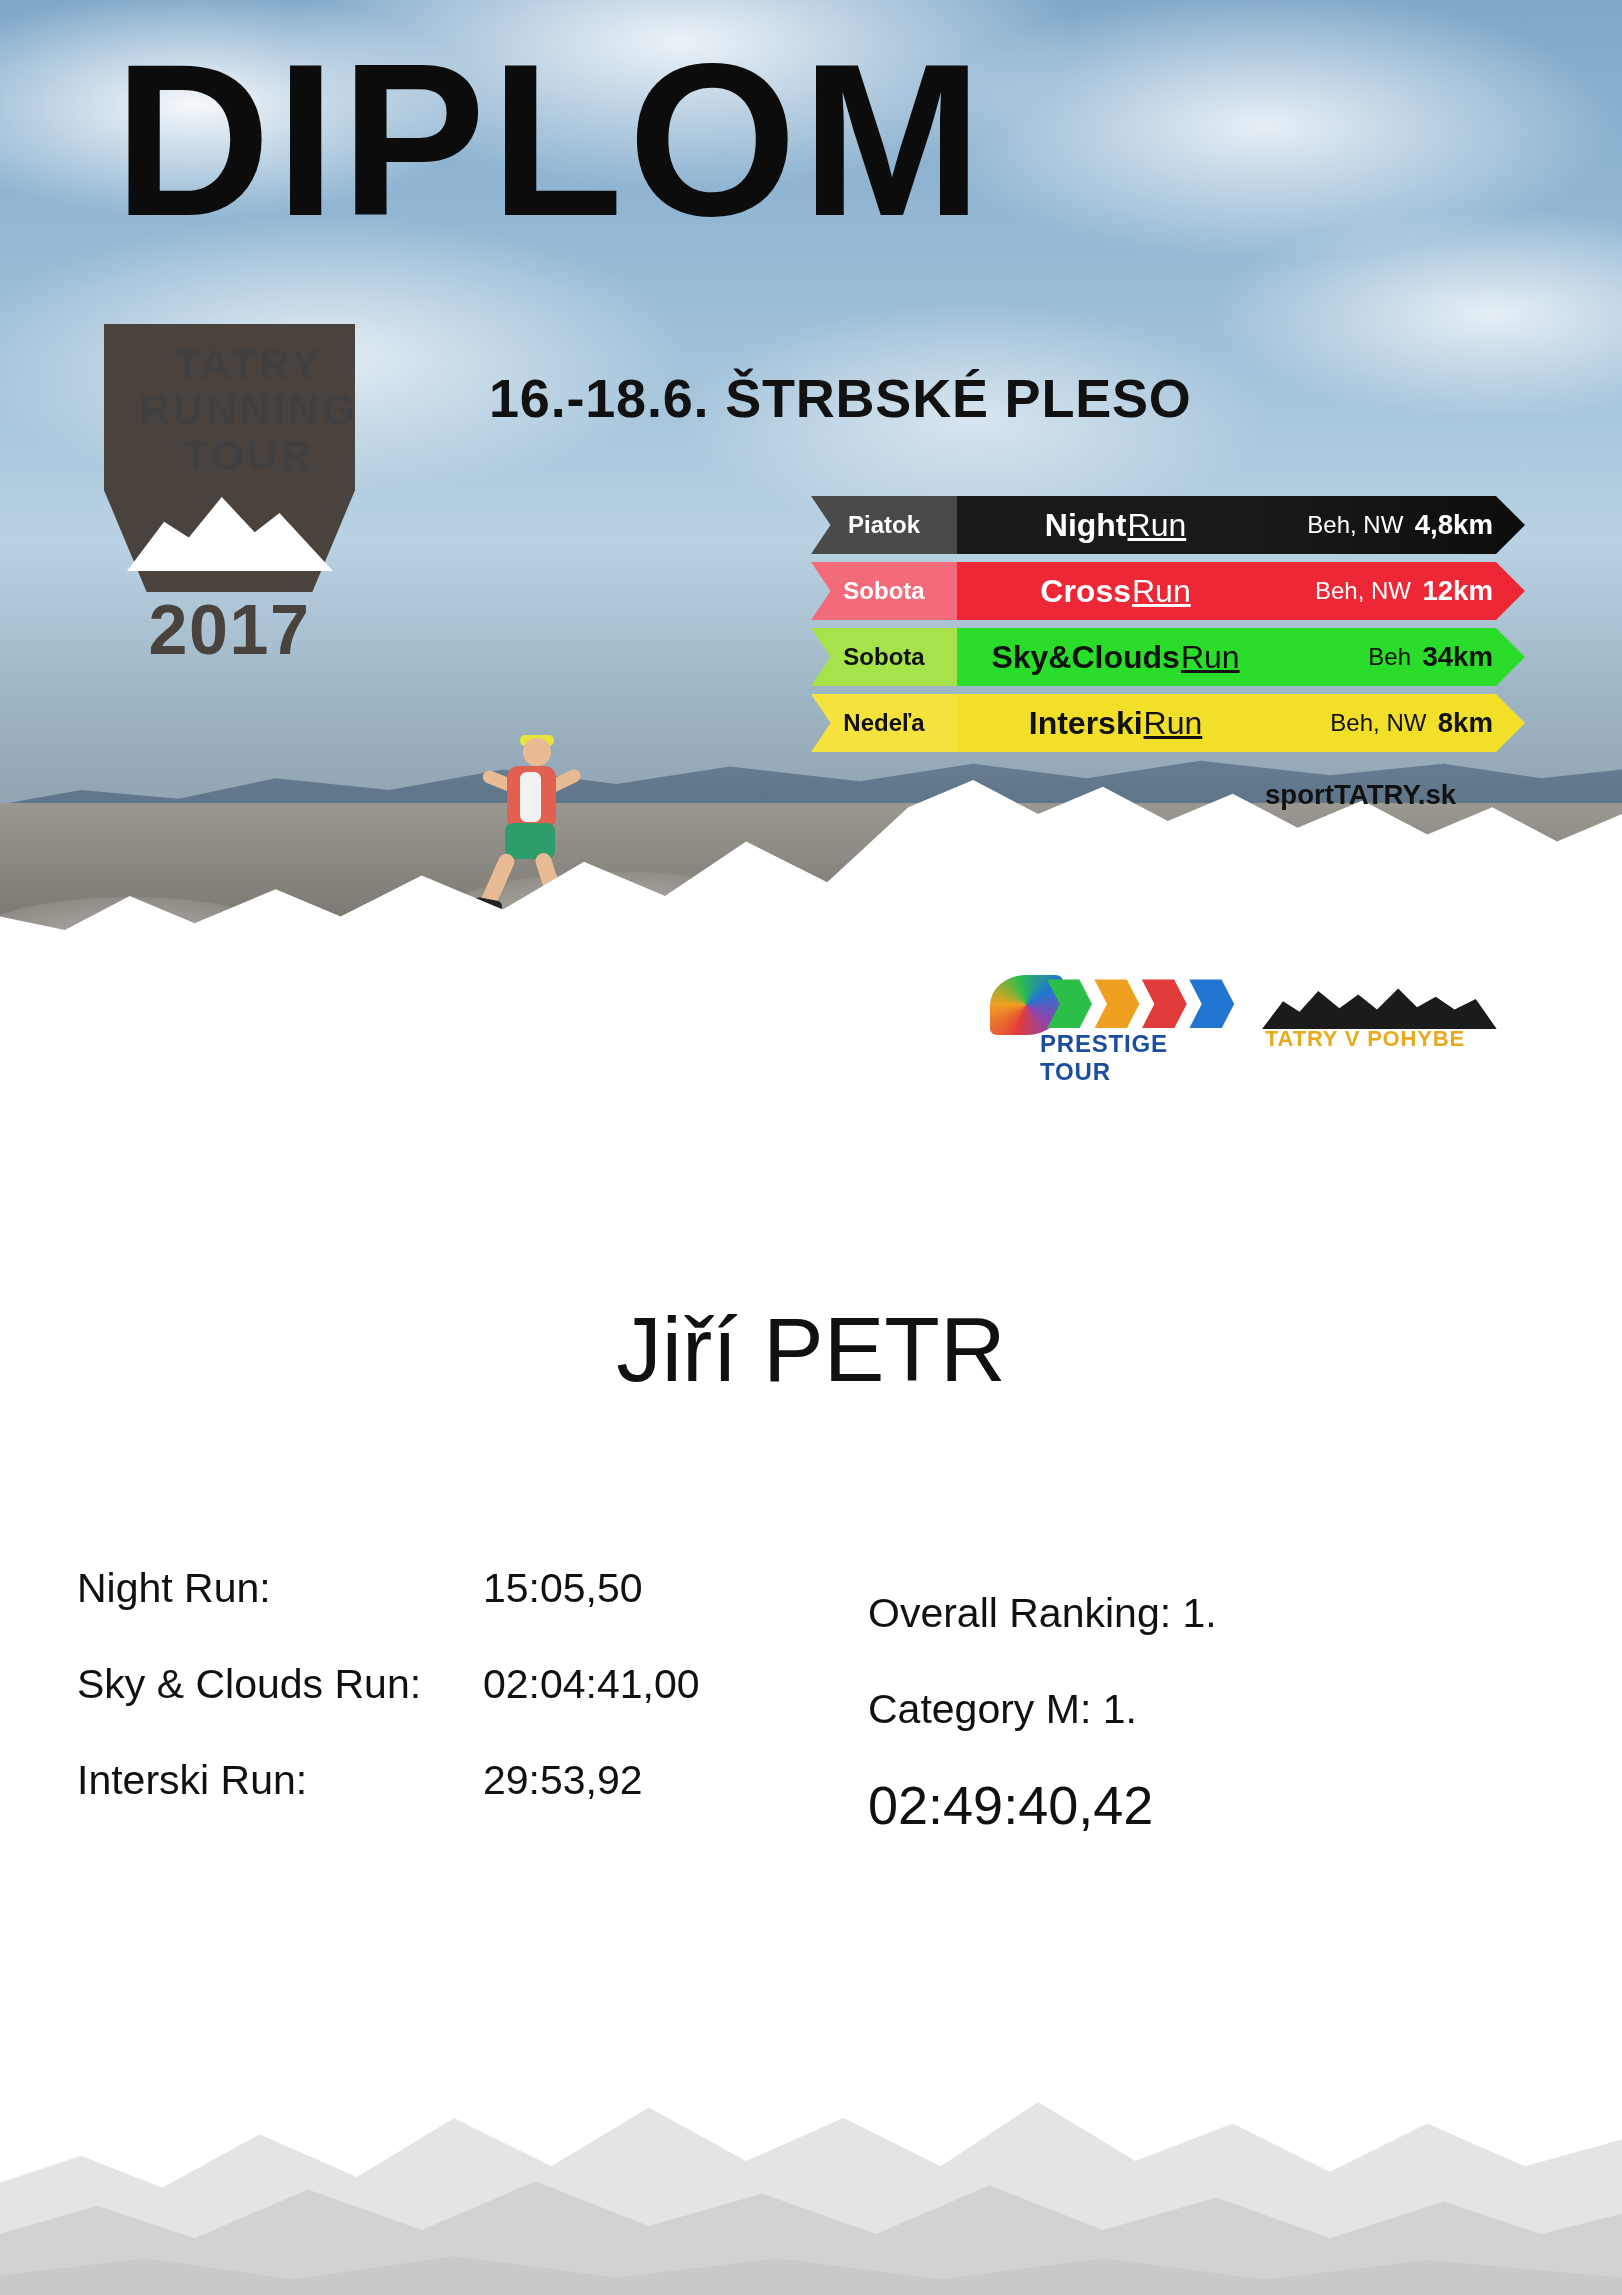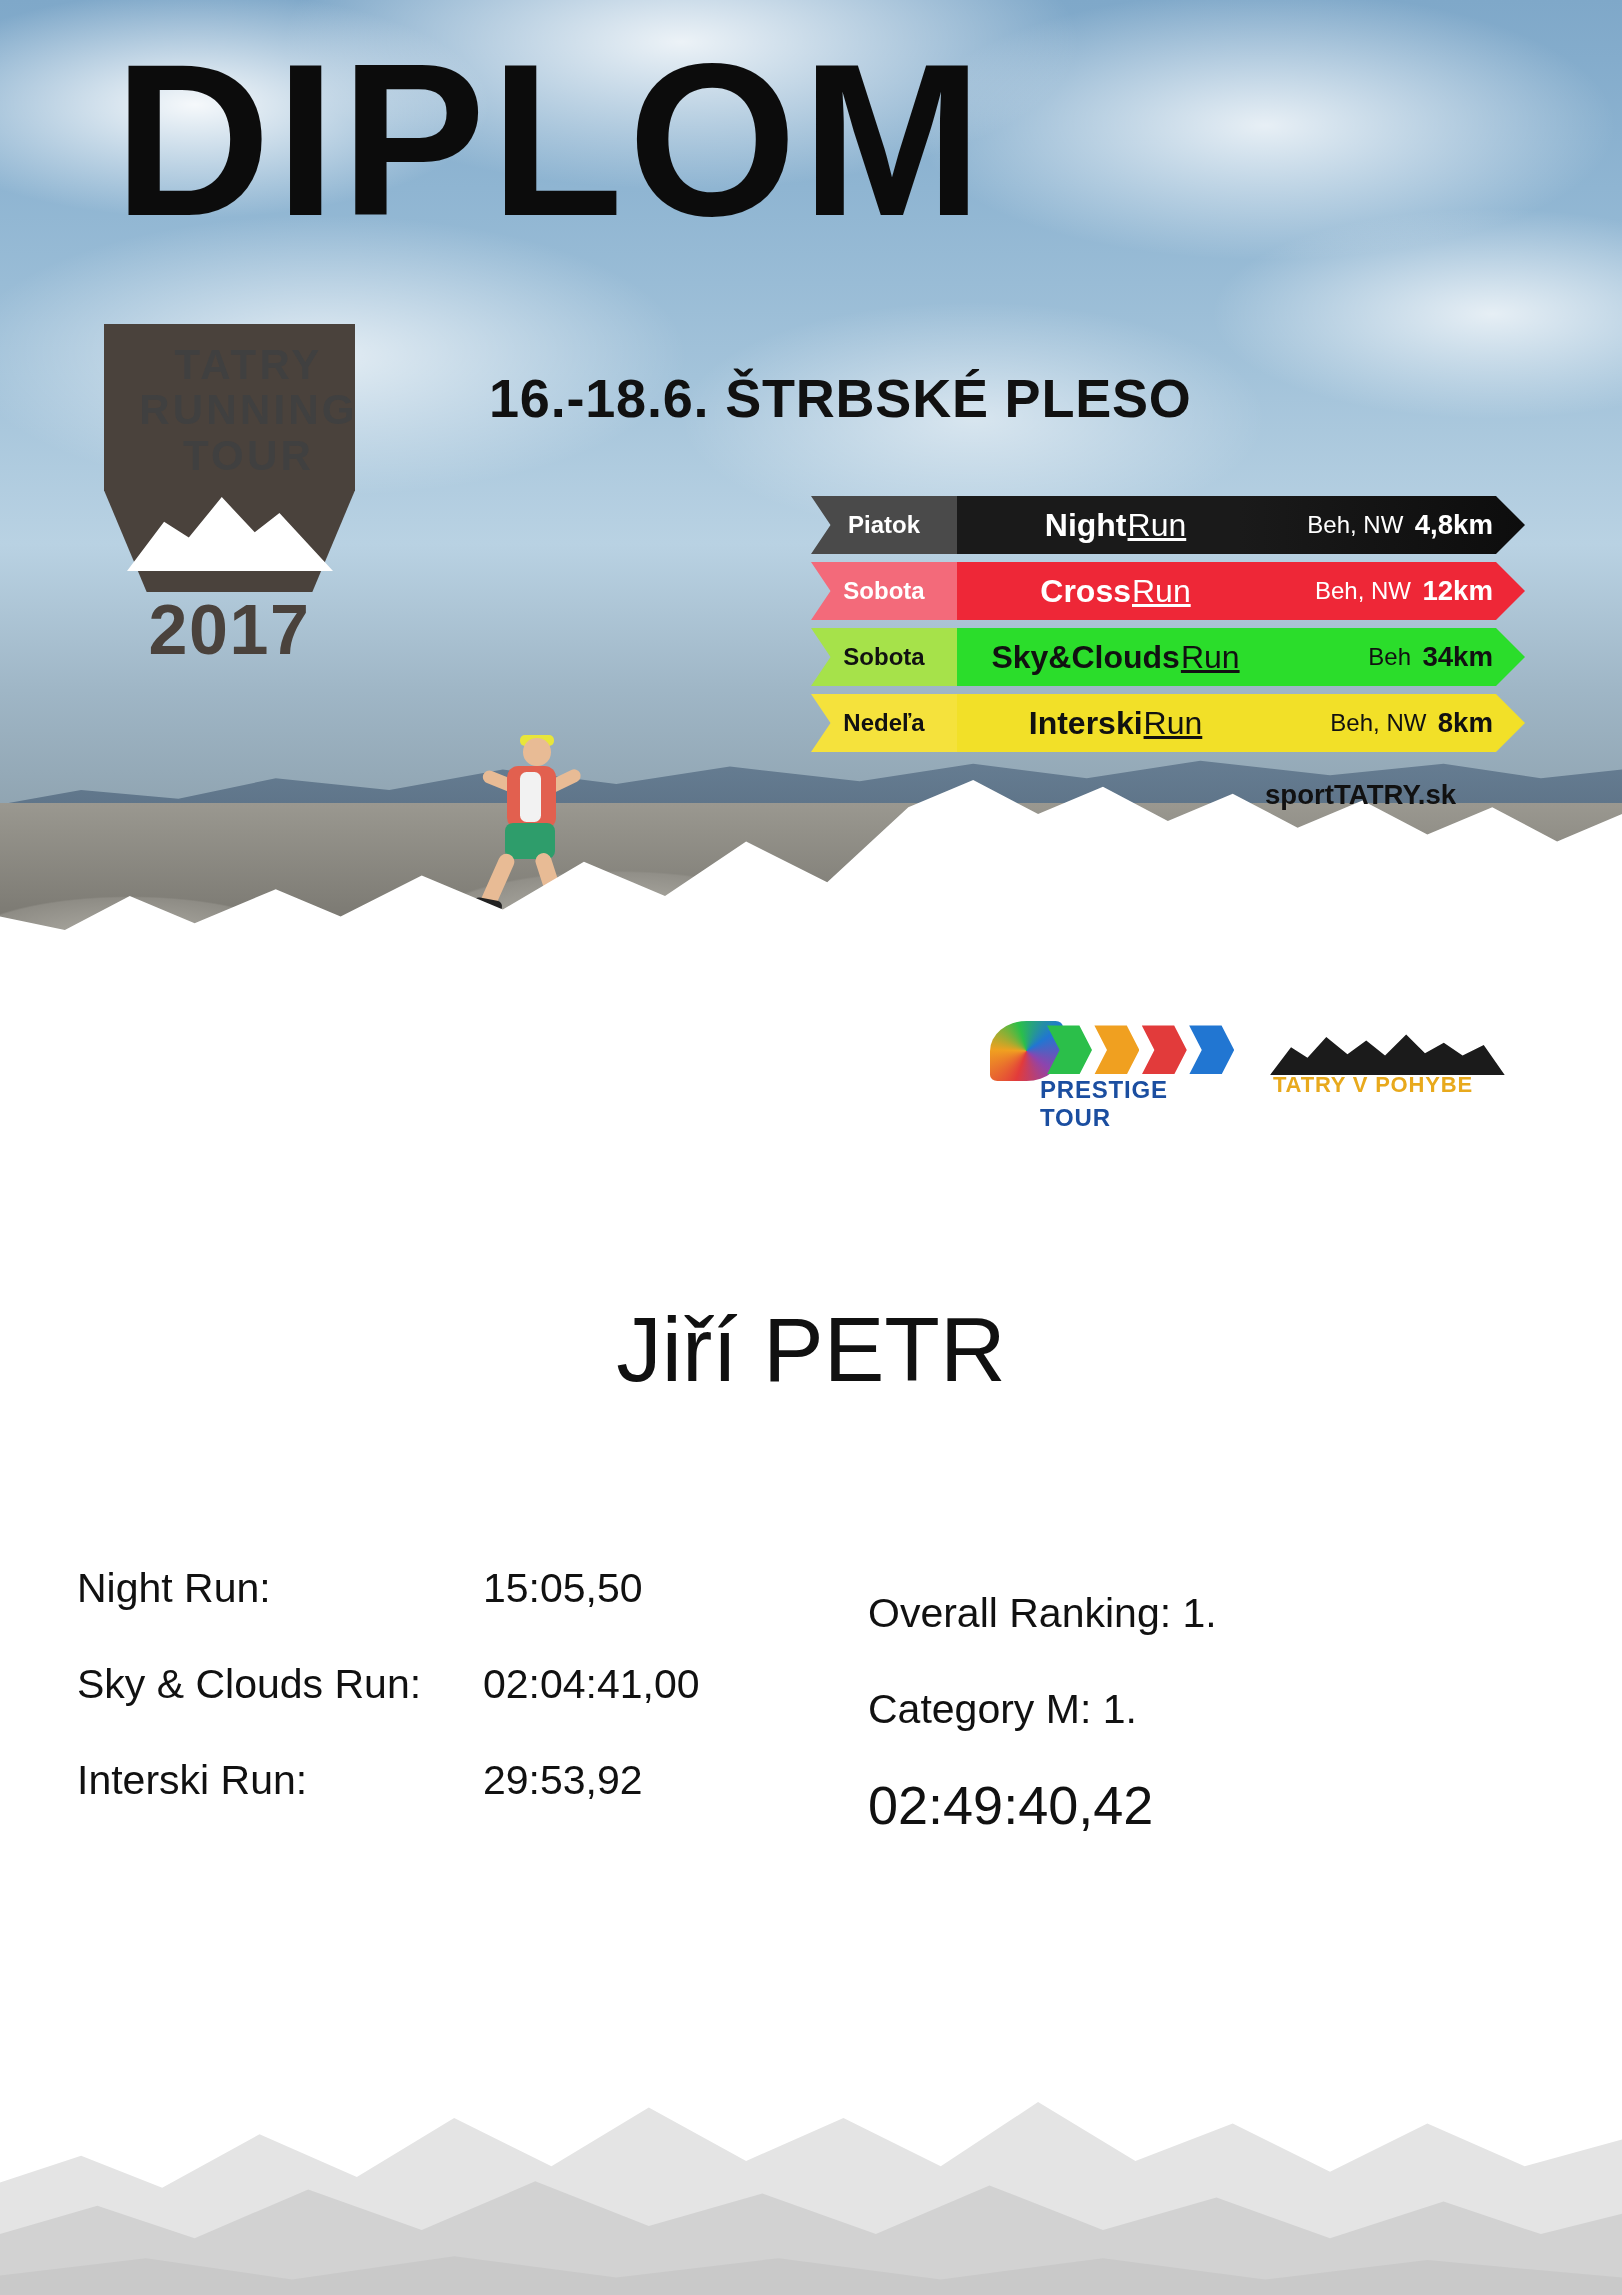--- a/index.html
+++ b/index.html
@@ -215,22 +215,22 @@
 
   .sport-url {
     position: absolute;
     left: 1265px; top: 779px;
     font-size: 27.6px; font-weight: bold; color: #111;
   }
 
   
   .partners {
     position: absolute;
-    left: 990px; top: 1014px;
-    display: flex; align-items: center; gap: 32px;
+    left: 990px; top: 968px;
+    display: flex; align-items: center; gap: 24px;
   }
   .prestige {
     position: relative;
     width: 243px; height: 93px;
   }
   .prestige .swoosh {
     position: absolute; left: 0; top: 6.5px;
     width: 73px; height: 60px;
     border-radius: 50% 10% 50% 10%;
     background: conic-gradient(from 200deg, #e23b3b, #f0a020, #2bbf4a, #2176d2, #8e44ad, #e23b3b);

